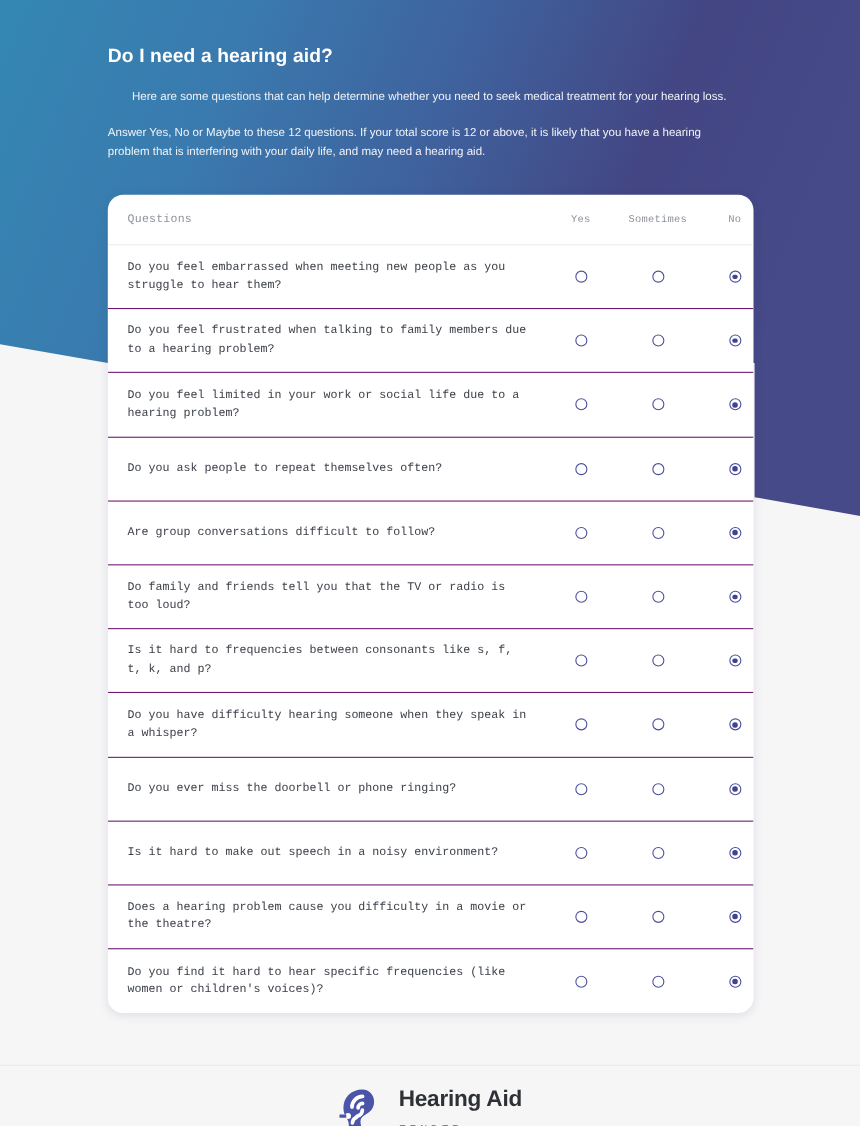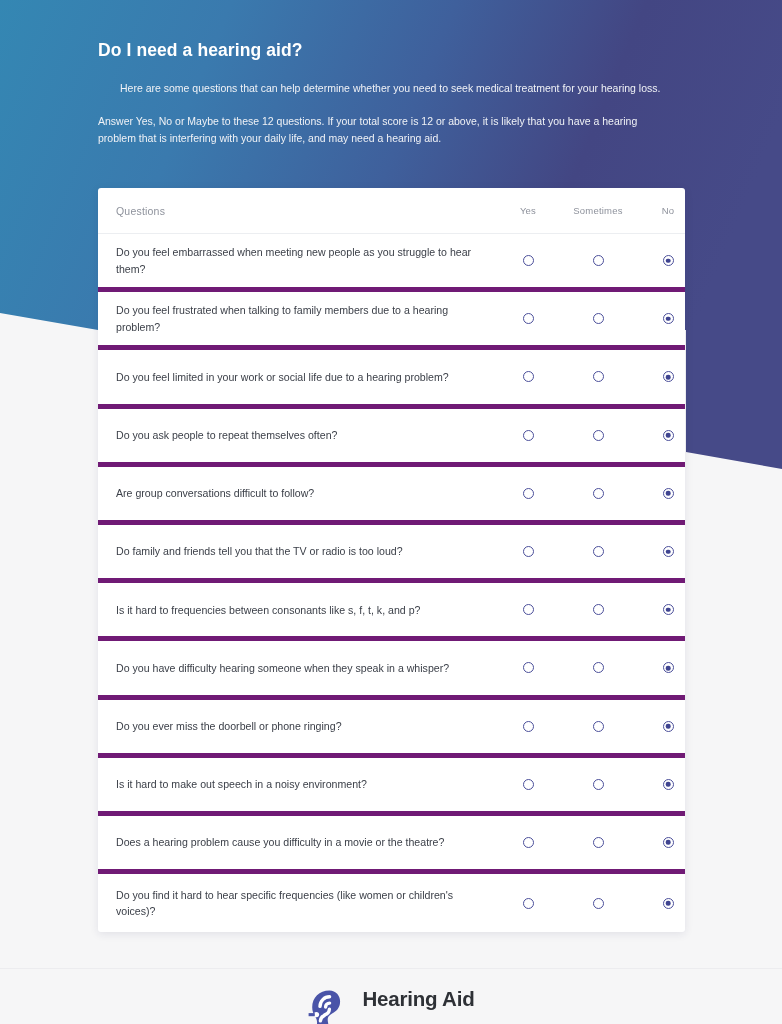--- a/index.html
+++ b/index.html
@@ -27,45 +27,46 @@
     margin-bottom:19px; color:#ffffff;
   }
   .hero-p {
     font-size:10.5px; line-height:1.6; color:#f0f2f6; font-weight:400;
   }
   #hero-p1 { margin-bottom:16px;padding-left:22px; }
   #hero-p2 { max-width:575px; }
 
   
   #quiz-card {
-    position:absolute; left:98px; top:188px; width:587px;
+    position:absolute; left:98px; top:177px; width:587px;
     background:#ffffff;
-    border-radius:3px;
+    border-radius:14px;
     box-shadow:0 2px 9px rgba(38,44,90,.10);
     overflow:hidden;
+    font-family:Liberation Mono, monospace;
   }
   #quiz-head {
     display:flex; align-items:center;
     height:46px;
     border-bottom:1px solid #eceef1;
     padding:0 0 0 18px;
   }
   .col-q { flex:0 0 377px; }
   .col-opt { flex:0 0 70px; text-align:center; }
   #quiz-head .col-q {
     font-size:10.5px; color:#8e929c; font-weight:400; letter-spacing:.2px;
   }
   #quiz-head .col-opt {
     font-size:9.5px; color:#8e929c; font-weight:400; letter-spacing:.2px;
   }
 
   .quiz-row {
     display:flex; align-items:center;
     min-height:58.2px;
-    border-bottom:5px solid #701a75;
+    border-bottom:1px solid #701a75;
     padding:0 0 0 18px;
   }
   .quiz-row:last-child { border-bottom:none; }
   .q-text {
     flex:0 0 377px;
     font-size:10.6px; line-height:1.55; color:#3c4049;
     padding-right:14px; font-weight:400;
   }
   .opt-cell {
     flex:0 0 70px; display:flex; align-items:center; justify-content:center;

